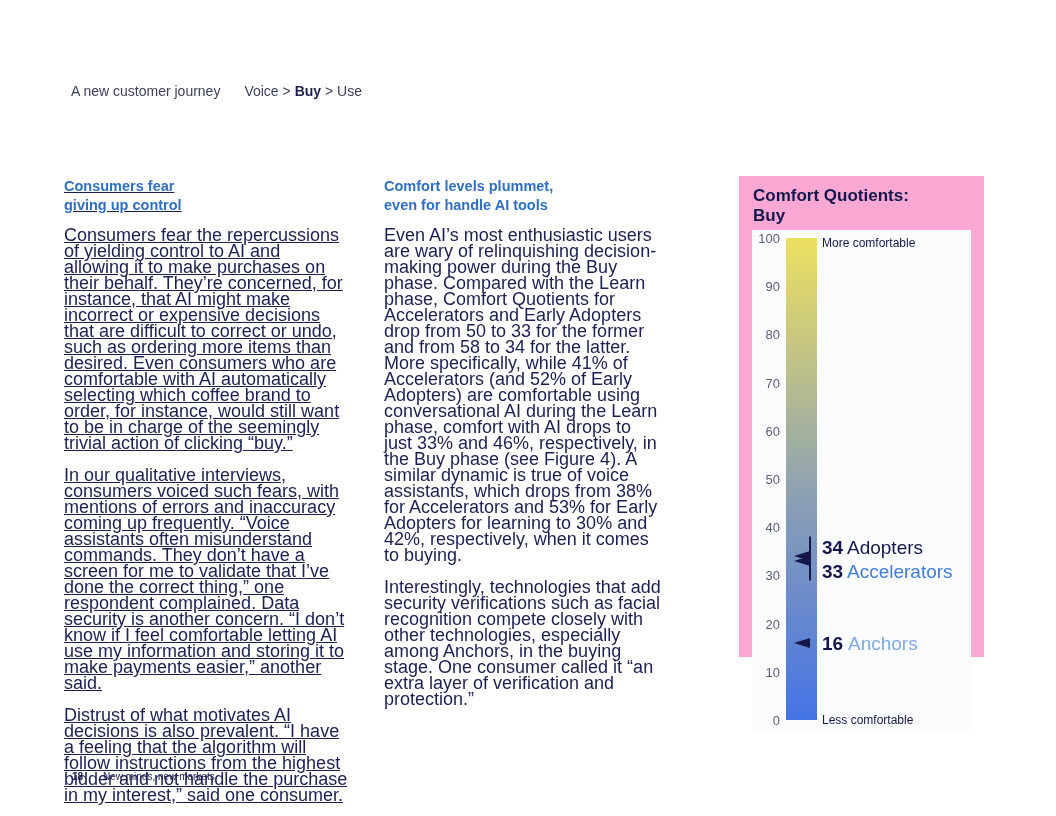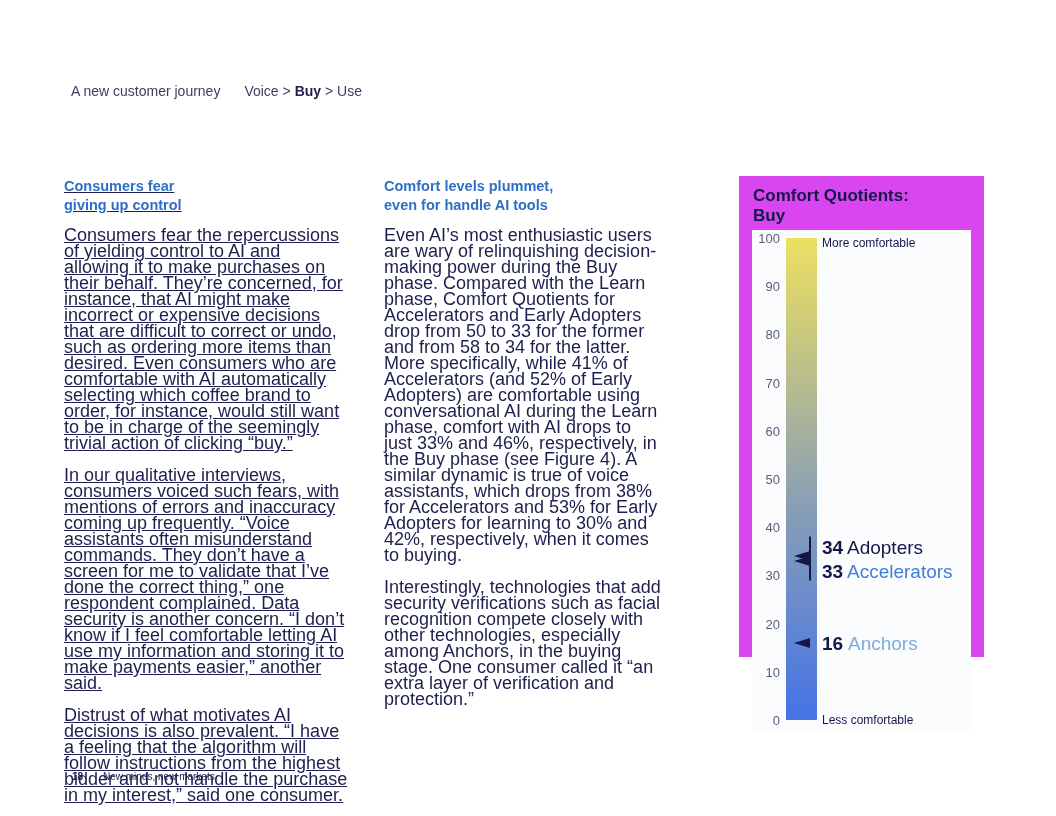--- a/index.html
+++ b/index.html
@@ -14,21 +14,21 @@
     .col1 { left: 64px; text-decoration: underline; }
     .col2 { left: 384px; width: 280px; }
     .col h2 {
       margin: 0 0 12px 0; font-size: 14.5px; line-height: 19px; color: #2f6fc4; font-weight: bold;
     }
     .col p { margin: 0 0 16px 0; font-size: 18px; line-height: 16px; color: #1c1f4f; }
     .footer { position: absolute; top: 771px; left: 72px; font-size: 10px; color: #1c1f4f; display: flex; }
     .footer .num { font-weight: bold; width: 31px; }
 
     .panel {
-      position: absolute; left: 739px; top: 176px; width: 245px; height: 481px; background: #d946ef;
+      position: absolute; left: 739px; top: 176px; width: 245px; height: 481px; background: #f9a8d4;
     }
     .panel-title {
       position: absolute; left: 14px; top: 10px; font-size: 17px; line-height: 20px; font-weight: bold; color: #15174a;
     }
     .plot { position: absolute; left: 13px; top: 54px; width: 219px; height: 500px; background: #fbfcfe; }
     svg { position: absolute; left: 0; top: 0; }
   </style>
 </head>
 <body>
 

